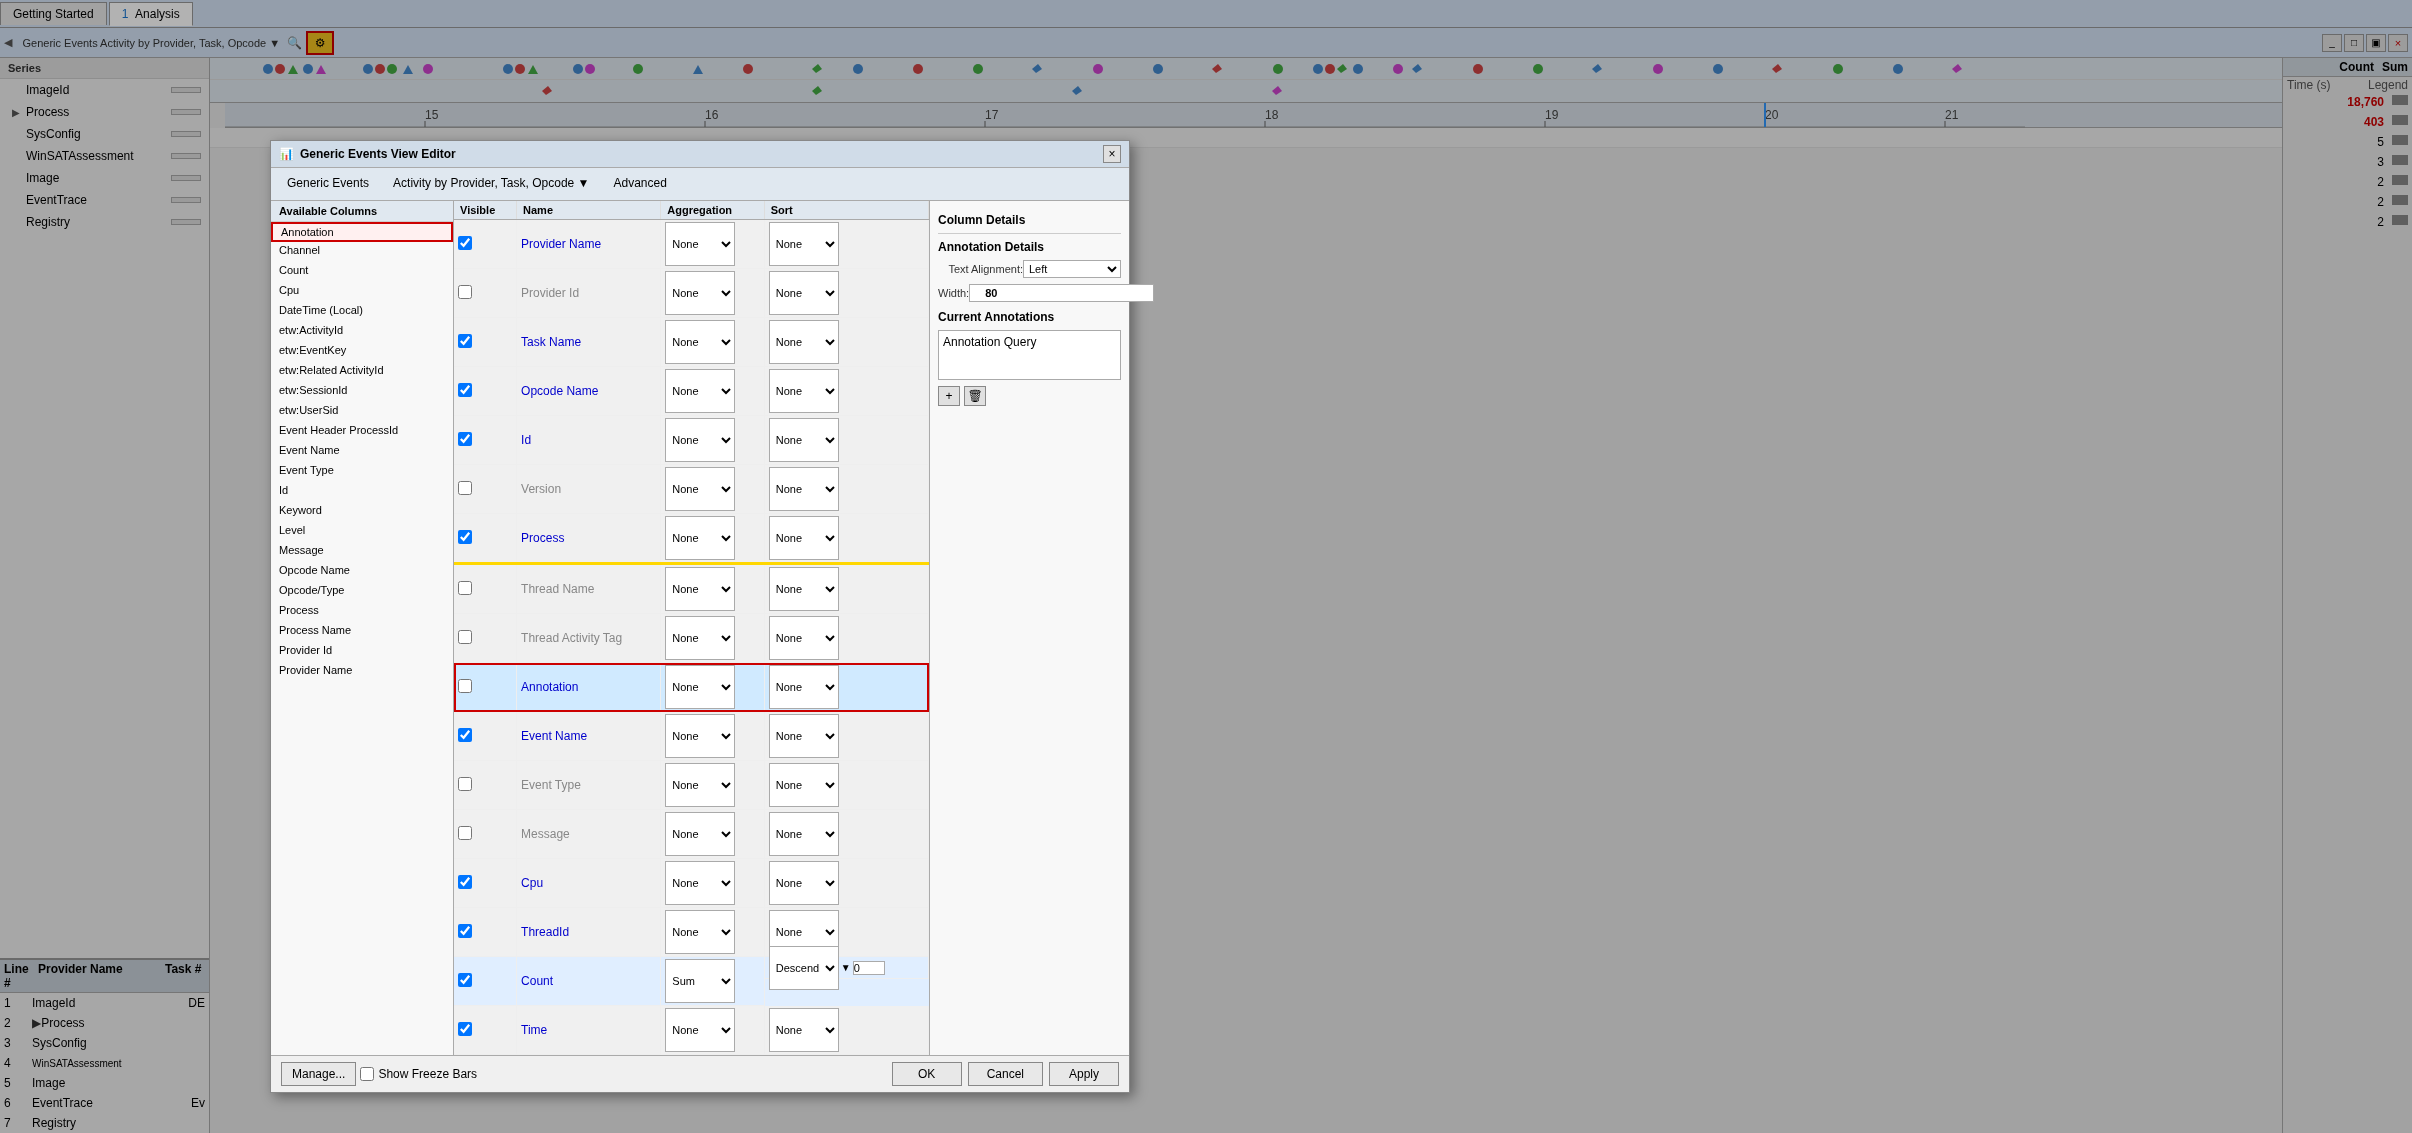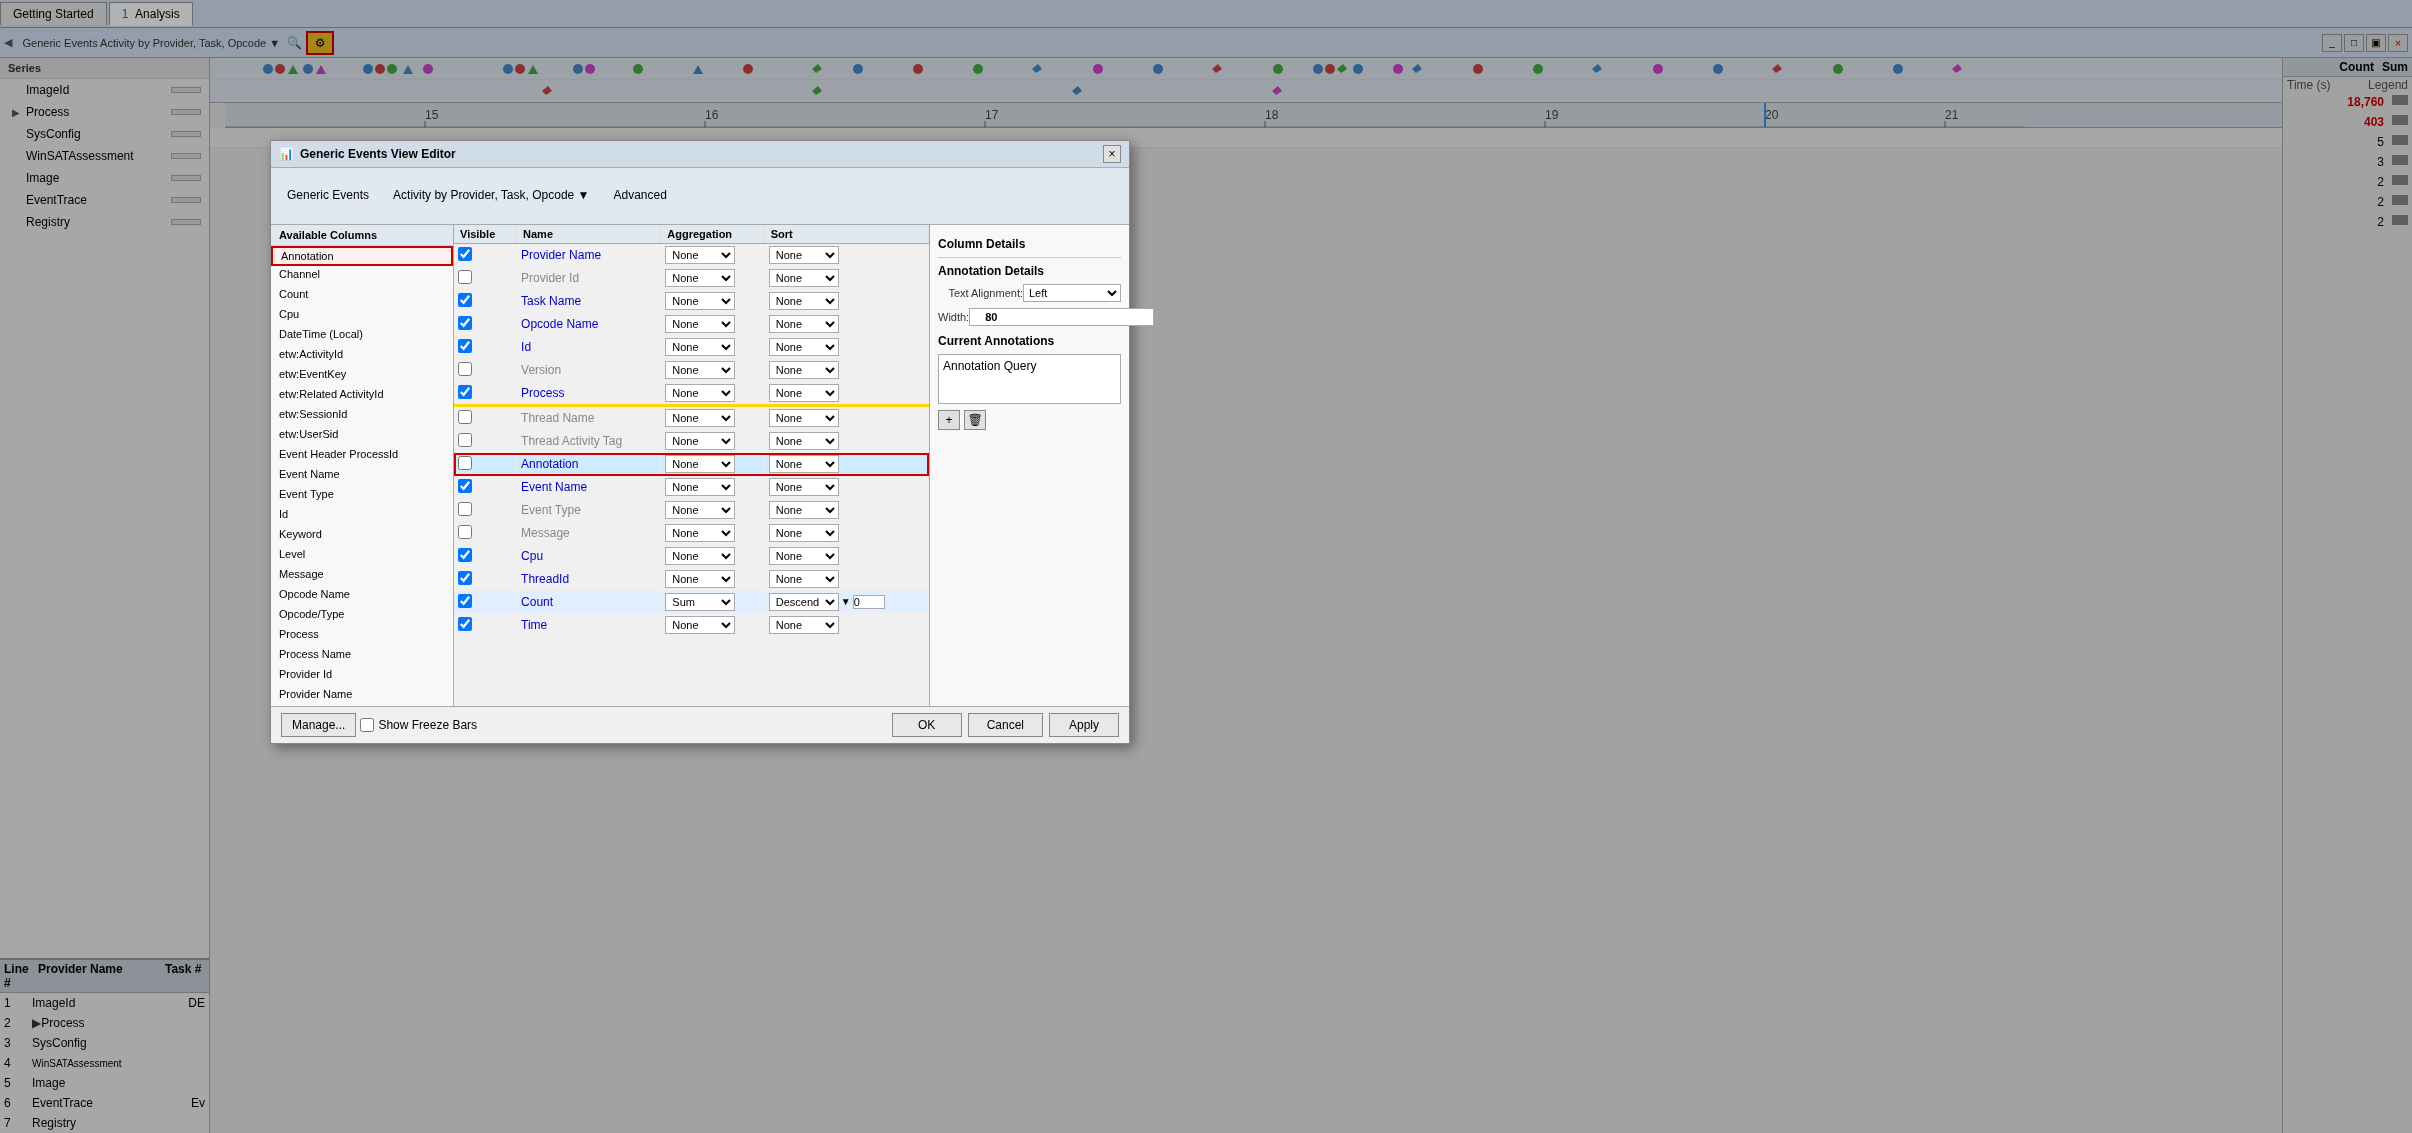--- a/index.html
+++ b/index.html
@@ -42,33 +42,33 @@
     .right-data-row { display: flex; justify-content: flex-end; gap: 8px; padding: 2px 4px; height: 20px; font-size: 11px; }
     .num-red { color: #cc0000; font-weight: bold; }
 
     
     .modal-overlay { position: absolute; top: 0; left: 0; right: 0; bottom: 0; background: rgba(0,0,0,0.3); z-index: 100; display: flex; align-items: flex-start; justify-content: flex-start; padding: 140px 0 0 270px; }
     .modal { width: 860px; background: #f0f0f0; border: 1px solid #888; box-shadow: 4px 4px 12px rgba(0,0,0,0.4); display: flex; flex-direction: column; }
     .modal-title-bar { display: flex; align-items: center; justify-content: space-between; background: #d0dce8; padding: 4px 8px; border-bottom: 1px solid #aaa; }
     .modal-title { font-size: 12px; font-weight: bold; display: flex; align-items: center; gap: 6px; }
     .modal-close { width: 18px; height: 18px; background: #e0e0e0; border: 1px solid #888; cursor: pointer; display: flex; align-items: center; justify-content: center; font-size: 12px; }
     .modal-tabs { display: flex; background: #e0e8f0; border-bottom: 1px solid #aaa; padding: 0 4px; }
-    .modal-tab { padding: 20px 12px; font-size: 11px; cursor: pointer; border-bottom: 2px solid transparent; }
+    .modal-tab { padding: 8px 12px; font-size: 11px; cursor: pointer; border-bottom: 2px solid transparent; }
     .modal-body { display: flex; flex: 1; }
     .available-col { width: 183px; border-right: 1px solid #aaa; background: #f8f8f8; }
     .avail-header { padding: 4px 8px; font-size: 11px; font-weight: bold; background: #e0e8f0; border-bottom: 1px solid #ccc; }
     .avail-item { padding: 2px 8px; height: 20px; font-size: 11px; cursor: pointer; }
     .avail-item.highlighted { border: 2px solid #cc0000; background: #fff0f0; }
 
     
     .columns-table { flex: 1; overflow: auto; }
     .col-table { width: 100%; border-collapse: collapse; }
     .col-table th { background: #e0e8f0; padding: 3px 6px; text-align: left; font-size: 11px; border-bottom: 1px solid #aaa; border-right: 1px solid #ddd; white-space: nowrap; }
     .col-table td { padding: 2px 4px; border-bottom: 1px solid #eee; border-right: 1px solid #eee; font-size: 11px; height: 22px; }
-    .col-select { font-size: 11px; border: 1px solid #aaa; background: white; padding: 1px 2px; width: 70px; }
+    .col-select { font-size: 11px; border: 1px solid #aaa; background: white; padding: 14px 2px; width: 70px; }
     .col-checkbox { width: 14px; height: 14px; }
     .col-name-blue { color: #0000cc; }
     .col-name-gray { color: #888; }
 
     
     .details-panel { width: 200px; border-left: 1px solid #aaa; background: #f8f8f8; padding: 8px; }
     .details-section-title { font-size: 12px; font-weight: bold; margin-bottom: 6px; }
     .details-row { display: flex; align-items: center; margin-bottom: 6px; }
     .details-label { font-size: 11px; width: 85px; color: #333; text-align: right; }
     .details-input { flex: 1; font-size: 11px; border: 1px solid #aaa; padding: 2px 15px; background: white; font-weight: bold; }

